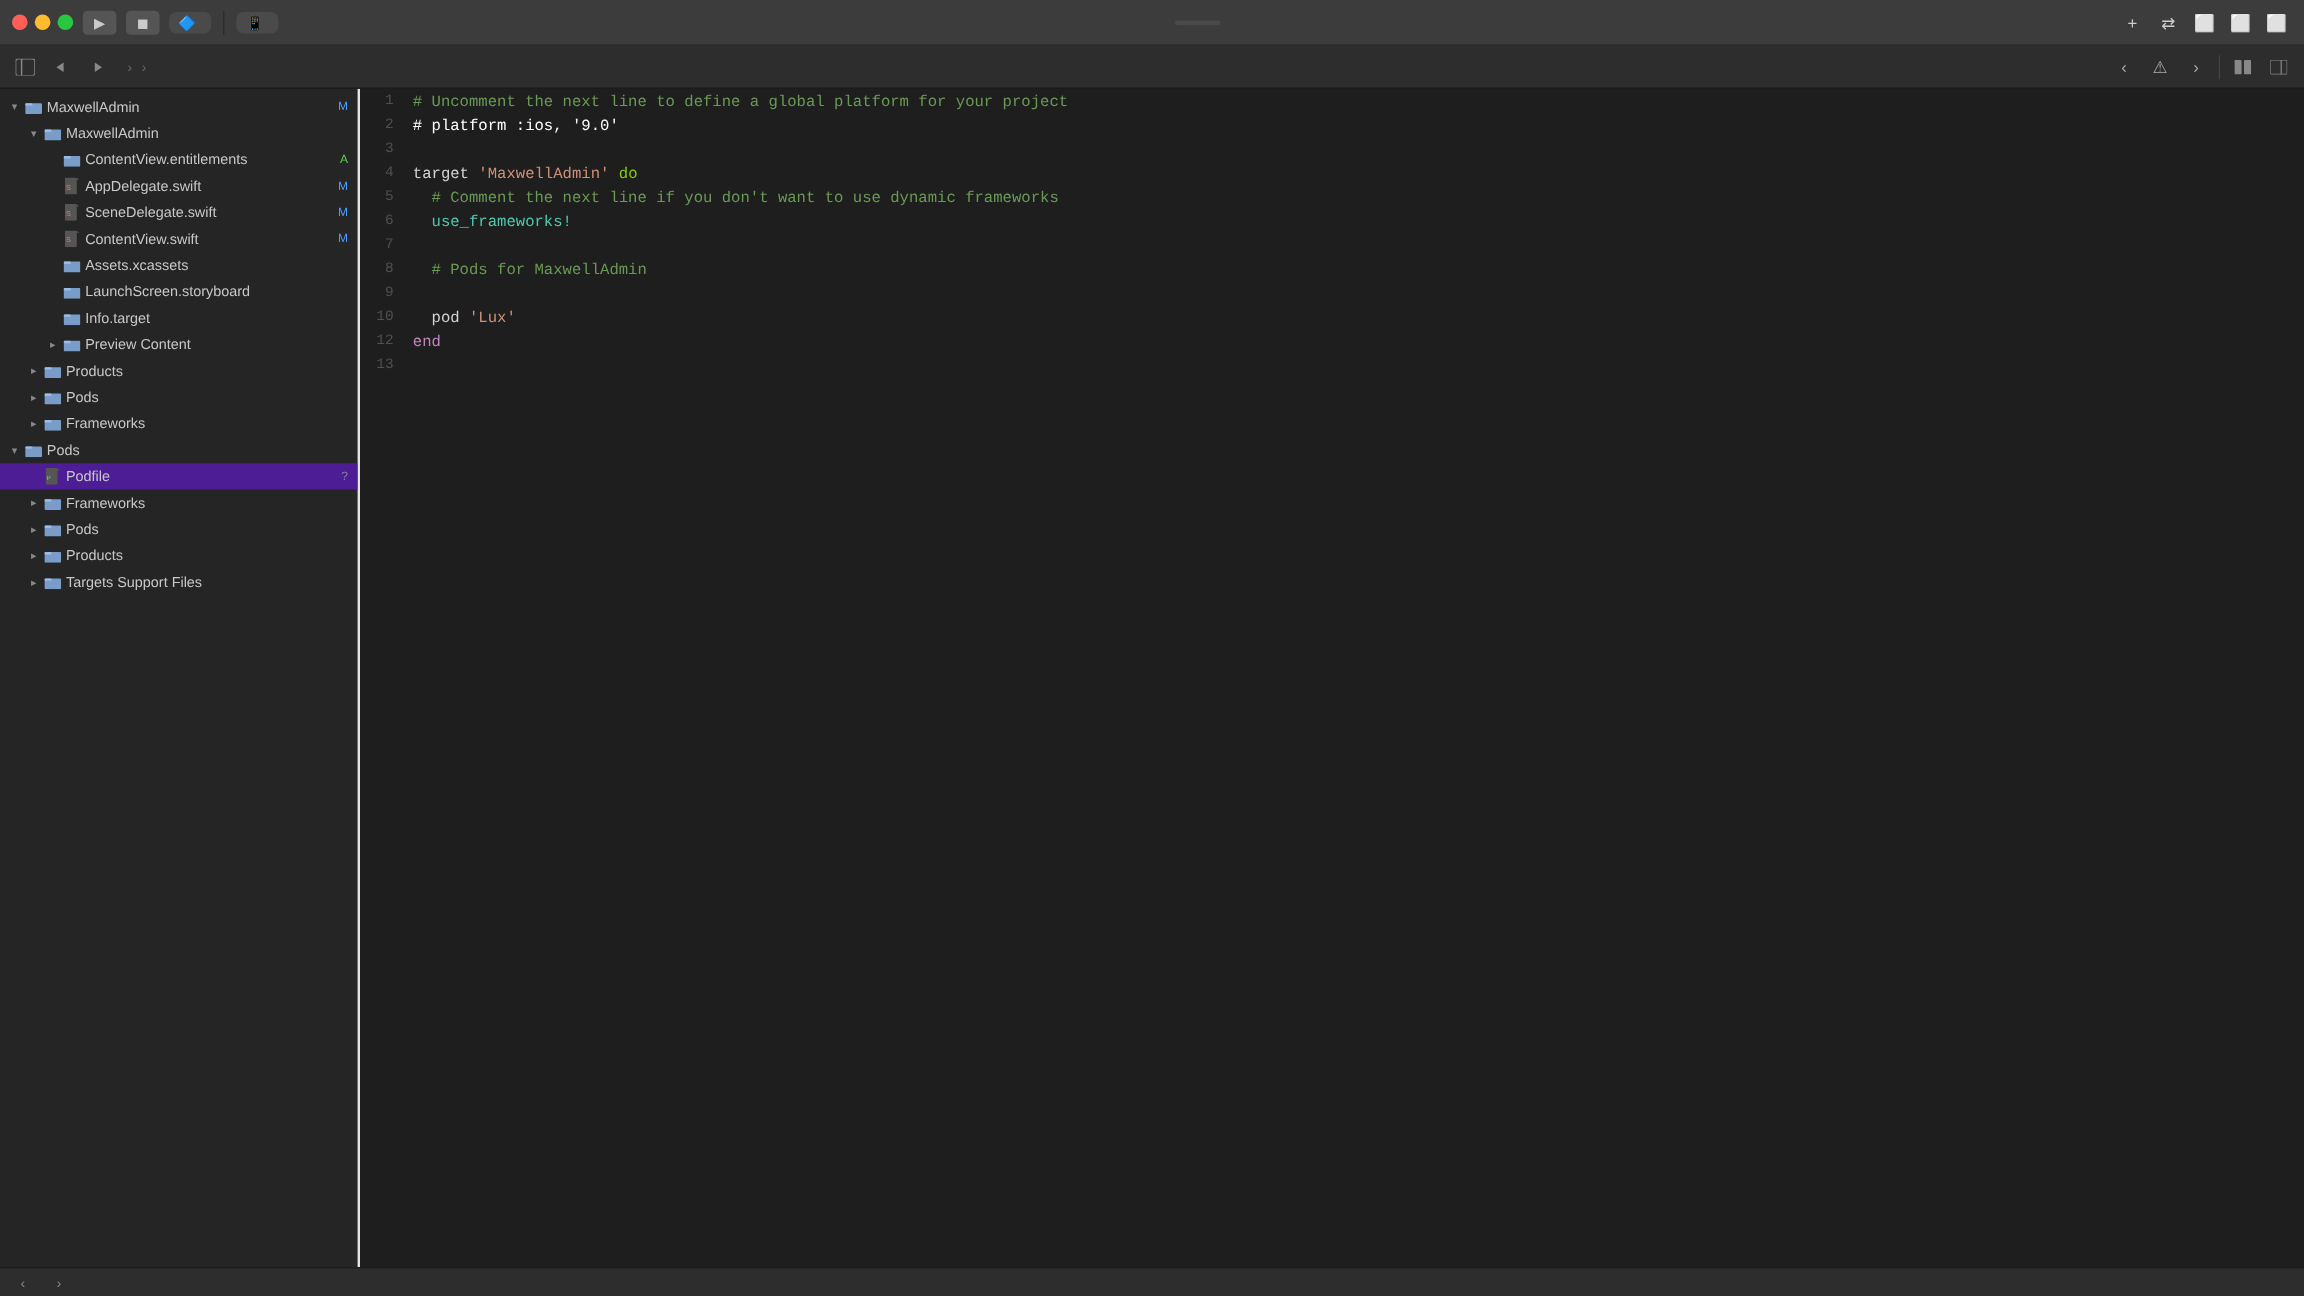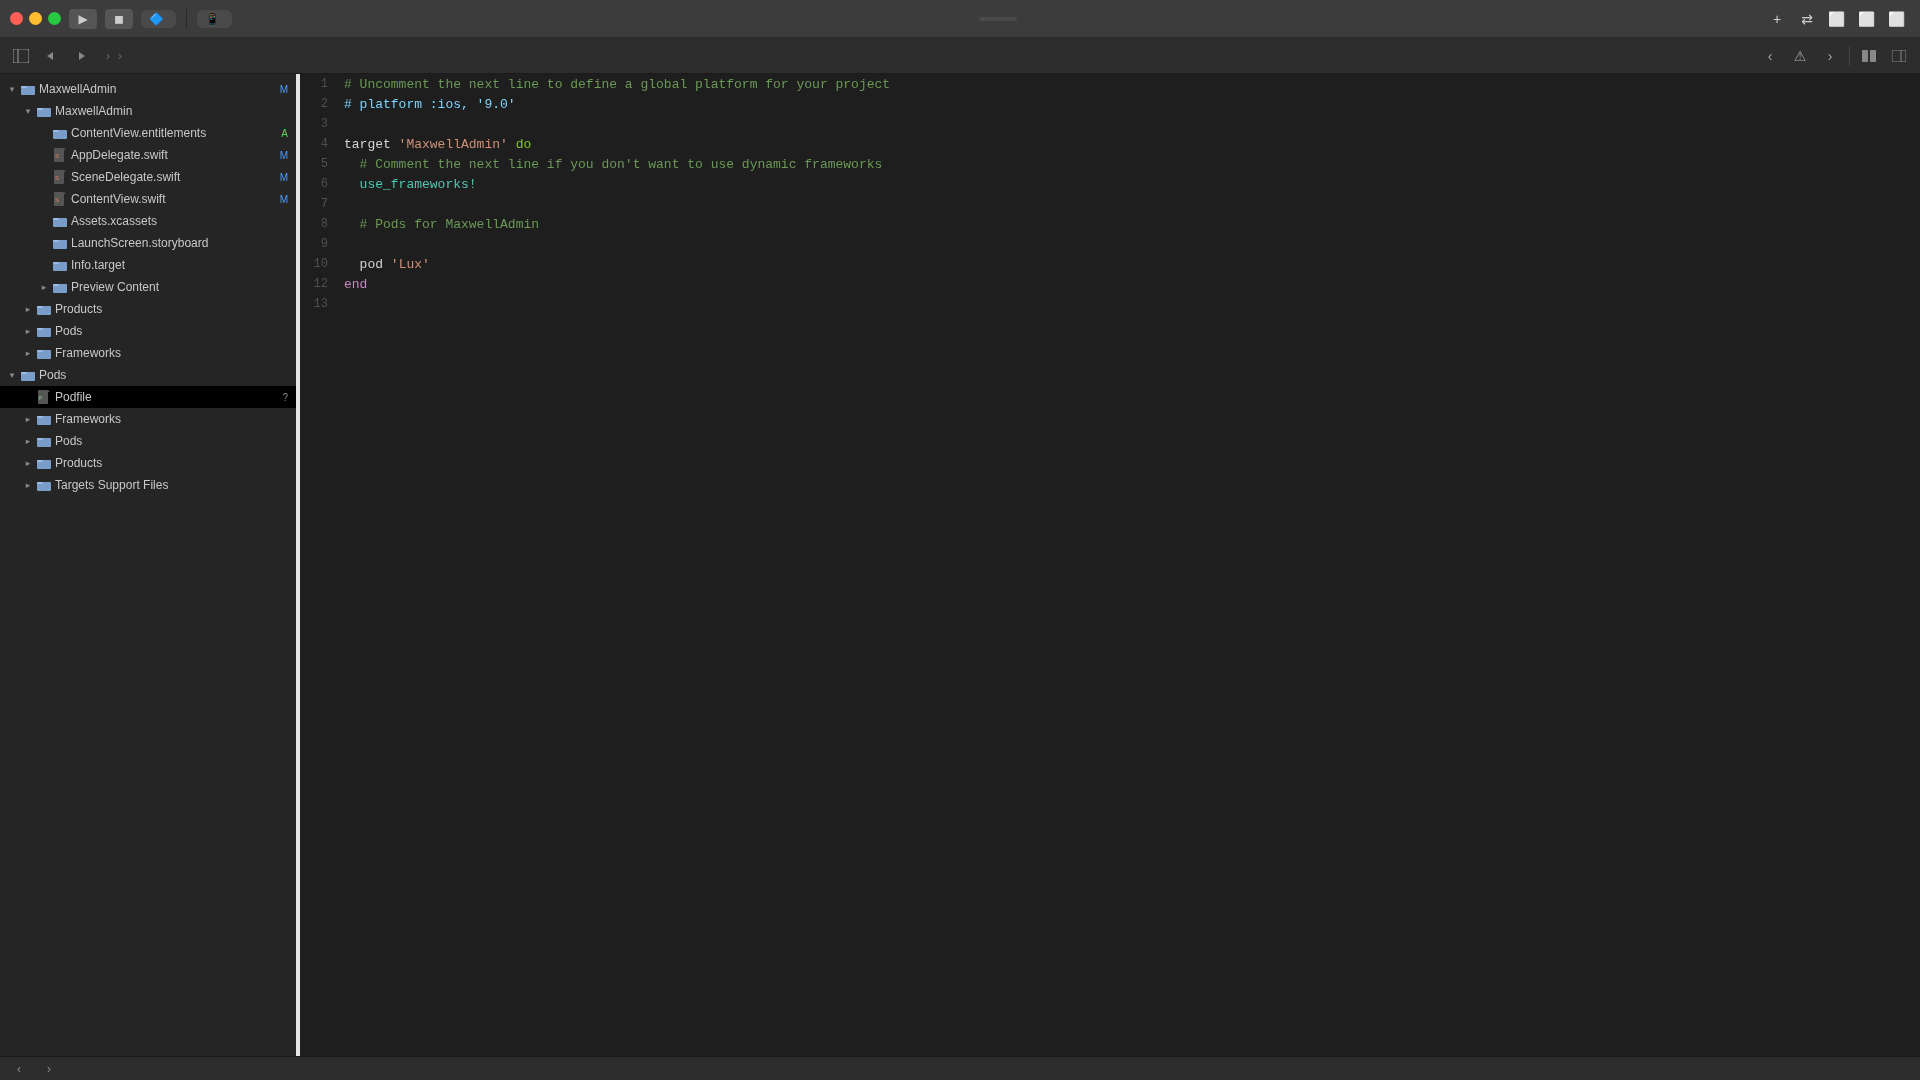--- a/index.html
+++ b/index.html
@@ -177,40 +177,40 @@
     .main-content {
       display: flex;
       flex: 1;
       overflow: hidden;
     }
 
     
     .sidebar {
       width: 300px;
       background: #252525;
-      border-right: 4px solid #e5e5e5;
+      border-right: 2px solid #e5e5e5;
       overflow-y: auto;
       flex-shrink: 0;
       font-size: 12px;
       color: #c8c8c8;
       padding-top: 4px;
     }
     .sidebar::-webkit-scrollbar { width: 6px; }
     .sidebar::-webkit-scrollbar-thumb { background: #444; border-radius: 3px; }
 
     .tree-item {
       display: flex;
       align-items: center;
       height: 22px;
       padding-right: 4px;
       cursor: pointer;
       user-select: none;
       white-space: nowrap;
     }
-    .tree-item.selected { background: #000000; }
+    .tree-item.selected { background: #4c1d95; }
 
     .tree-indent {
       display: inline-block;
       flex-shrink: 0;
     }
     .tree-arrow {
       width: 16px;
       height: 16px;
       display: inline-flex;
       align-items: center;
@@ -623,21 +623,21 @@
     </div>
 
   <div class="editor" id="editor-area">
     <div class="code-container" id="code-lines">
         <div class="code-line">
           <div class="line-number">1</div>
           <div class="line-content"><span style="color: rgb(106, 153, 85);"># Uncomment the next line to define a global platform for your project</span></div>
         </div>
         <div class="code-line">
           <div class="line-number">2</div>
-          <div class="line-content"><span style="color: #7dd3fc;"># platform :ios, '9.0'</span></div>
+          <div class="line-content"><span style="color: #ffffff;"># platform :ios, '9.0'</span></div>
         </div>
         <div class="code-line">
           <div class="line-number">3</div>
           <div class="line-content">&nbsp;</div>
         </div>
         <div class="code-line">
           <div class="line-number">4</div>
           <div class="line-content"><span style="color: rgb(212, 212, 212);">target </span><span style="color: rgb(206, 145, 120);">'MaxwellAdmin'</span><span style="color: rgb(212, 212, 212);"> </span><span style="color: #84cc16;">do</span></div>
         </div>
         <div class="code-line">

